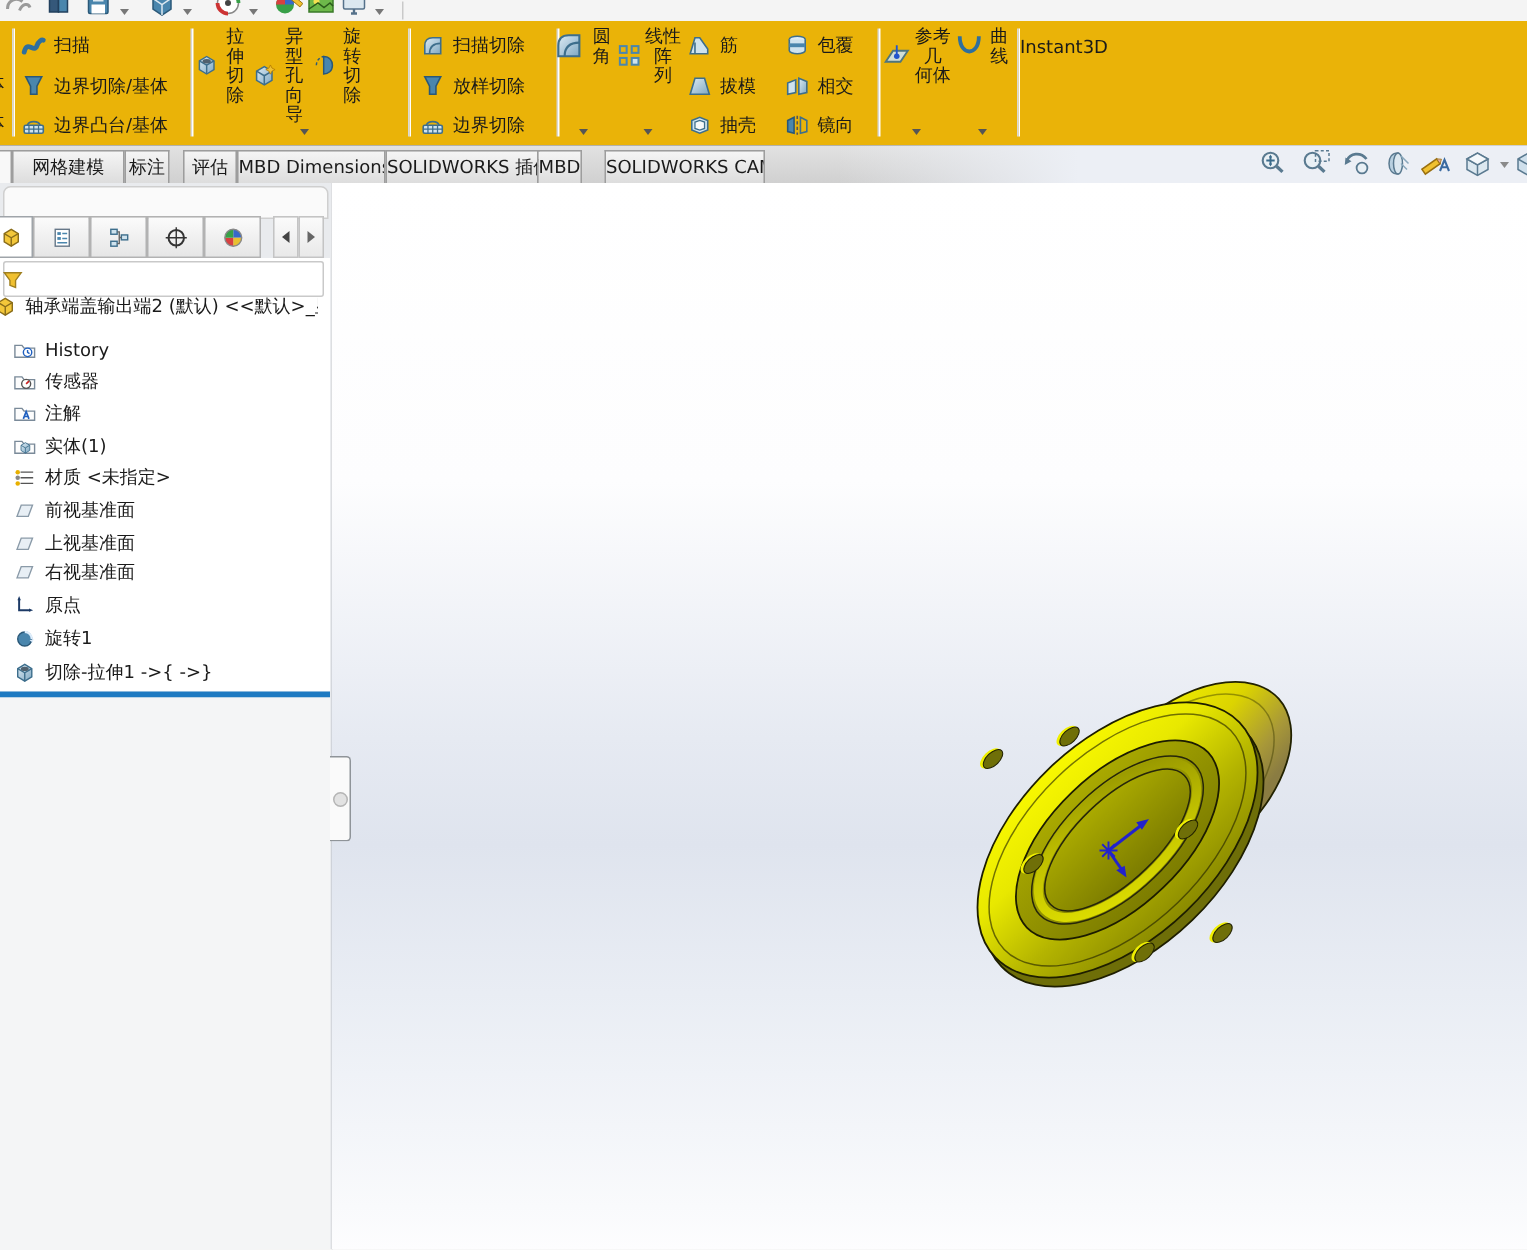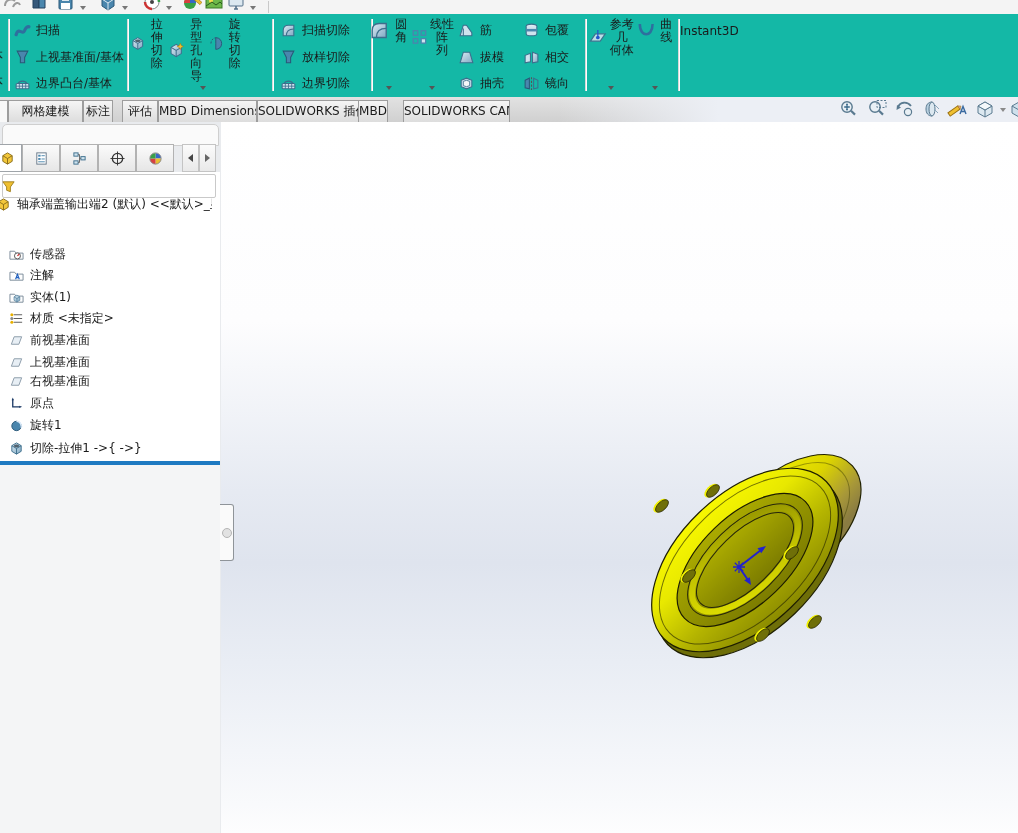--- a/index.html
+++ b/index.html
@@ -4,21 +4,21 @@
 <style>
   html,body{margin:0;padding:0}
   #app{position:relative;width:1018px;height:833px;overflow:hidden;background:#f0f0f0;
        font-family:"DejaVu Sans","Liberation Sans",sans-serif;font-size:12px;color:#1a1a1a;cursor:default}
   
   #quickbar{position:absolute;left:0;top:0;width:1018px;height:14px;background:#f4f4f4;border-bottom:1px solid #e3e3e3}
   .qicon{position:absolute;top:-8px;width:20px;height:20px;overflow:hidden}
   .qdd{position:absolute;top:6px;width:0;height:0;border-left:3px solid transparent;border-right:3px solid transparent;border-top:4px solid #777}
   .qsep{position:absolute;left:268px;top:1px;width:1px;height:12px;background:#c9c9c9}
   
-  #ribbon{position:absolute;left:0;top:14px;width:1018px;height:83px;background:#14b8a6;border-bottom:5px solid #1d4ed8}
+  #ribbon{position:absolute;left:0;top:14px;width:1018px;height:83px;background:#eab308;border-bottom:5px solid #1d4ed8}
   .vsep{position:absolute;top:5px;height:72px;width:1px;background:#d8d8d8;box-shadow:1px 0 0 #fff}
   .rrow{position:absolute;height:20px;display:flex;align-items:center;gap:5px;white-space:nowrap}
   .rbig{position:absolute;top:4px;display:flex;align-items:center}
   .i16{width:17px;height:17px;flex:none}
   .i24{width:25px;height:25px;margin-bottom:1px}
   .biglabel{white-space:pre-line;text-align:center;line-height:13px}
   .ddarrow{position:absolute;width:0;height:0;border-left:3.5px solid transparent;border-right:3.5px solid transparent;border-top:4px solid #555}
   .frag{position:absolute;width:5px;height:15px;overflow:hidden}
   .frag>span{display:inline-block;margin-left:-9px}
   
@@ -338,21 +338,21 @@
     <div class="rrow" style="left:14px;top:6px">
       <svg class="i16">
           <use href="#i-sweep"></use>
         </svg>
       <span>扫描</span>
     </div>
     <div class="rrow" style="left:14px;top:33px">
       <svg class="i16">
           <use href="#i-loft"></use>
         </svg>
-      <span>上视基准面/基体</span>
+      <span>边界切除/基体</span>
     </div>
     <div class="rrow" style="left:14px;top:59px">
       <svg class="i16">
           <use href="#i-boundary"></use>
         </svg>
       <span>边界凸台/基体</span>
     </div>
 
     <div class="vsep" style="left:127px"></div>
 
@@ -559,20 +559,26 @@
       <svg class="i14" style="position:absolute;left:-2px;top:4px">
           <use href="#p-funnel" width="15" height="15"></use>
         </svg>
     </div>
 
     <div class="trow" style="top:72px;padding-left:0">
       <svg class="i14" style="margin-left:-4px">
           <use href="#p-tree" width="15" height="15"></use>
         </svg>
       <span>轴承端盖输出端2 (默认) &lt;&lt;默认&gt;_显示</span>
+    </div>
+    <div class="trow" style="top:101px">
+      <svg class="i14">
+          <use href="#t-history" width="15" height="15"></use>
+        </svg>
+      <span>History</span>
     </div>
     <div class="trow" style="top:122px">
       <svg class="i14">
           <use href="#t-sensor" width="15" height="15"></use>
         </svg>
       <span>传感器</span>
     </div>
     <div class="trow" style="top:143px">
       <svg class="i14">
           <use href="#t-annot" width="15" height="15"></use>

